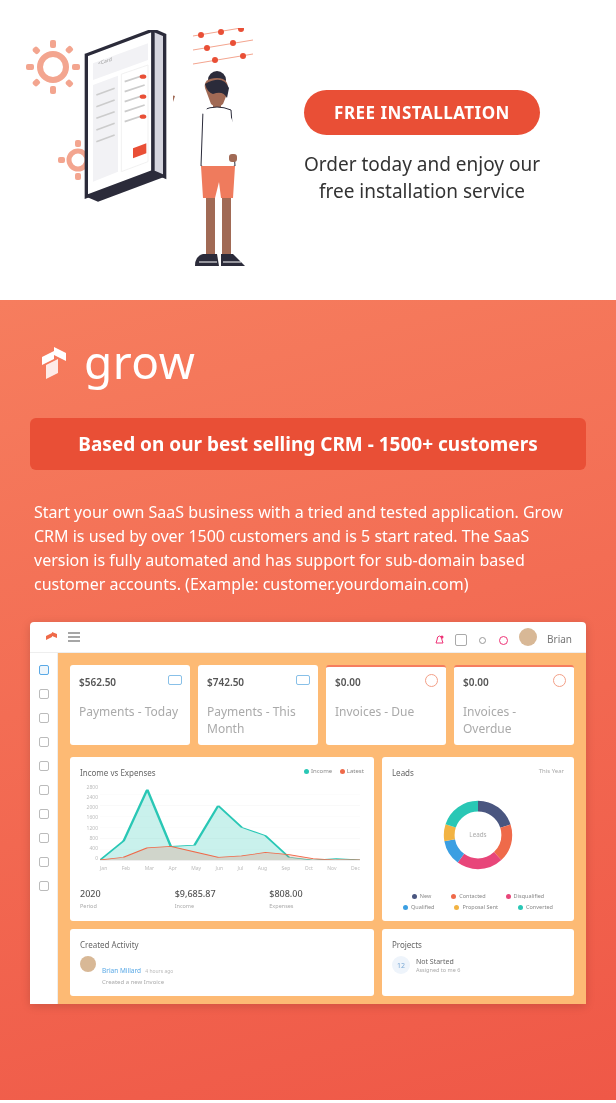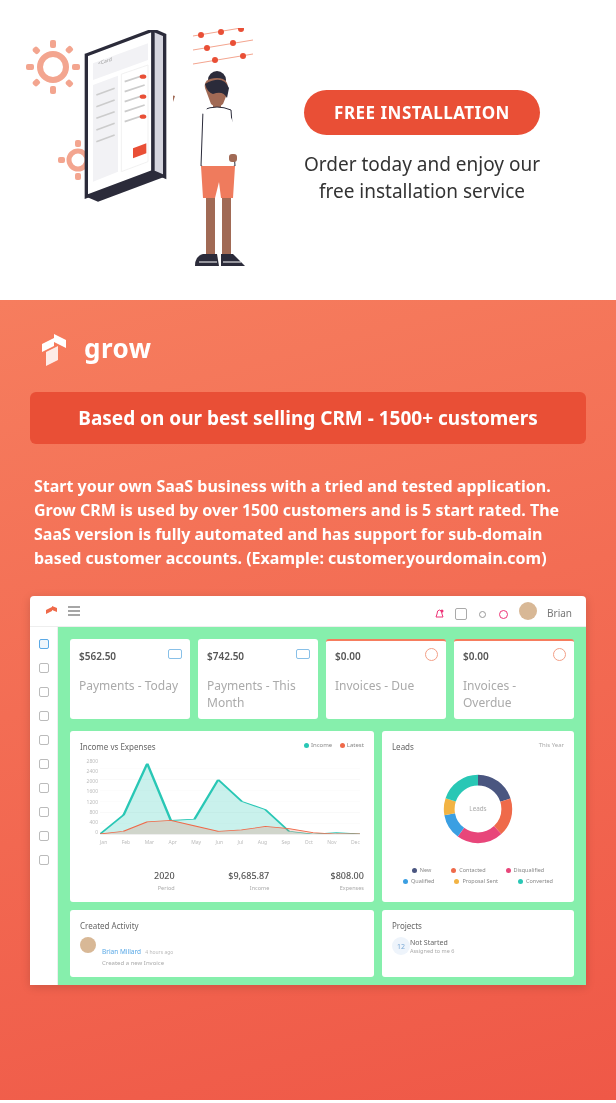--- a/index.html
+++ b/index.html
@@ -10,71 +10,71 @@
 .phone{position:absolute;left:60px;top:10px;width:100px}
 .person{position:absolute;left:155px;top:50px}
 .gear{position:absolute}
 .dots{position:absolute;top:8px;left:175px}
 .toptext{padding-top:70px;text-align:center;flex:1}
 .pill{display:inline-block;background:#e94f36;color:#fff;font-weight:700;padding:11px 30px;border-radius:25px;font-size:17px;letter-spacing:.5px}
 .subpill{margin-top:16px;color:#333;font-size:19px;line-height:1.4}
 
 .lower{background:linear-gradient(165deg,#f67d5e 0%,#ef5847 100%);padding:30px 30px 0 30px;color:#fff;min-height:800px}
 .brand{display:flex;align-items:center;gap:12px;margin-bottom:26px;padding-left:6px}
-.brand-name{font-size:26px;font-weight:700;letter-spacing:.5px}
+.brand-name{font-size:46px;font-weight:400;letter-spacing:.5px}
 .based{background:#e94f36;color:#fff;text-align:center;padding:13px 10px;border-radius:6px;font-weight:700;font-size:19px;margin-bottom:30px}
-.desc{font-weight:700;font-size:16px;line-height:1.5;margin-bottom:26px;padding:0 4px}
+.desc{font-weight:400;font-size:16px;line-height:1.5;margin-bottom:26px;padding:0 4px}
 
 .dash{background:#fff;border-radius:4px 4px 0 0;color:#333;box-shadow:0 2px 10px rgba(0,0,0,.15);overflow:hidden}
 .dbar{display:flex;align-items:center;justify-content:space-between;padding:6px 14px;border-bottom:1px solid #eee}
 .dbarl{display:flex;align-items:center;gap:10px}
 .dbarr{display:flex;align-items:flex-end;gap:10px;font-size:10px;color:#777}
 .dbarr .ic{width:12px;height:12px;border:1px solid #aaa;border-radius:2px}
 .av{width:18px;height:18px;border-radius:50%;background:#d8b896}
 .dbody{display:flex}
 .side{width:28px;background:#fff;border-right:1px solid #eee;display:flex;flex-direction:column;align-items:center;gap:14px;padding-top:12px}
 .side i{width:10px;height:10px;border:1px solid #bbb;border-radius:2px}
 .side i.active{border-color:#5aa9e6;background:rgba(90,169,230,.1)}
-.main{flex:1;padding:12px 12px 8px 12px;background:#86efac}
+.main{flex:1;padding:12px 12px 8px 12px;background:#fdba74}
 .cards{display:flex;gap:8px;margin-bottom:12px}
 .card{flex:1;background:#fff;border-radius:3px;padding:8px 9px;border-top:2px solid transparent;position:relative}
 .card.o{border-top-color:#f67d5e}
 .cv{font-size:10px;font-weight:600;color:#555}
 .cl{font-size:12px;color:#aaa;margin-top:14px}
 .cic{position:absolute;right:8px;top:8px;width:14px;height:10px;border:1px solid #88c0e8;border-radius:2px}
 .cic.red{border:1px solid #f39f87;border-radius:50%;width:13px;height:13px;top:7px}
 .row2{display:flex;gap:8px}
 .panel{background:#fff;border-radius:3px;padding:10px}
 .p1{flex:1.65}
 .p2{flex:1}
 .ptit{font-size:8px;color:#666;margin-bottom:6px;display:flex;justify-content:space-between}
 .leg{font-size:6px;color:#888}
 .leg .dot{display:inline-block;width:5px;height:5px;border-radius:50%;margin:0 2px 0 6px;vertical-align:middle}
 
 .chartwrap{height:95px;position:relative}
 .yax{position:absolute;left:0;top:0;bottom:18px;width:18px;display:flex;flex-direction:column;justify-content:space-between;font-size:5px;color:#bbb;text-align:right}
 .plot{position:absolute;left:20px;right:4px;top:0;bottom:18px;border-bottom:1px solid #eee}
 .xax{position:absolute;left:20px;right:4px;bottom:0;height:14px;display:flex;justify-content:space-between;font-size:5px;color:#bbb}
-.sum{display:flex;margin-top:16px;text-align:right}
+.sum{display:flex;margin-top:8px;text-align:left}
 .sum>div{flex:1}
 .sv{font-size:9px;color:#555;font-weight:500}
 .sl{font-size:5.5px;color:#aaa;margin-top:2px}
 
 .donut{display:flex;justify-content:center;padding:6px 0 4px 0}
 .dlabel{font-size:6px;color:#aaa}
 .legend2{display:flex;flex-wrap:wrap;gap:3px 20px;justify-content:center;font-size:5.5px;color:#888;margin-top:8px}
 .legend2 span{display:flex;align-items:center;gap:3px}
 .legend2 i{width:5px;height:5px;border-radius:50%}
 .row3{display:flex;gap:8px;margin-top:8px}
 .act{display:flex;gap:6px;align-items:flex-start;margin-top:6px}
 .avs{width:16px;height:16px;border-radius:50%;background:#d8b896;flex-shrink:0}
 .an{font-size:6.5px;color:#5aa9e6}
 .ad{font-size:6px;color:#aaa}
 .ago{font-size:5px;color:#bbb}
-.prj{display:flex;align-items:center;margin-top:6px}
+.prj{display:flex;align-items:center;gap:6px;margin-top:6px}
 .badge{width:18px;height:18px;border-radius:50%;background:#eef4fb;color:#7ba8d4;font-size:7px;display:flex;align-items:center;justify-content:center}
 </style>
 </head>
 <body>
 
 <div class="top">
   <div class="illus">
 
     <svg class="gear" style="left:8px;top:20px" width="55" height="55">
         <circle cx="27" cy="27" r="13" fill="none" stroke="#f3a58f" stroke-width="6"></circle>

